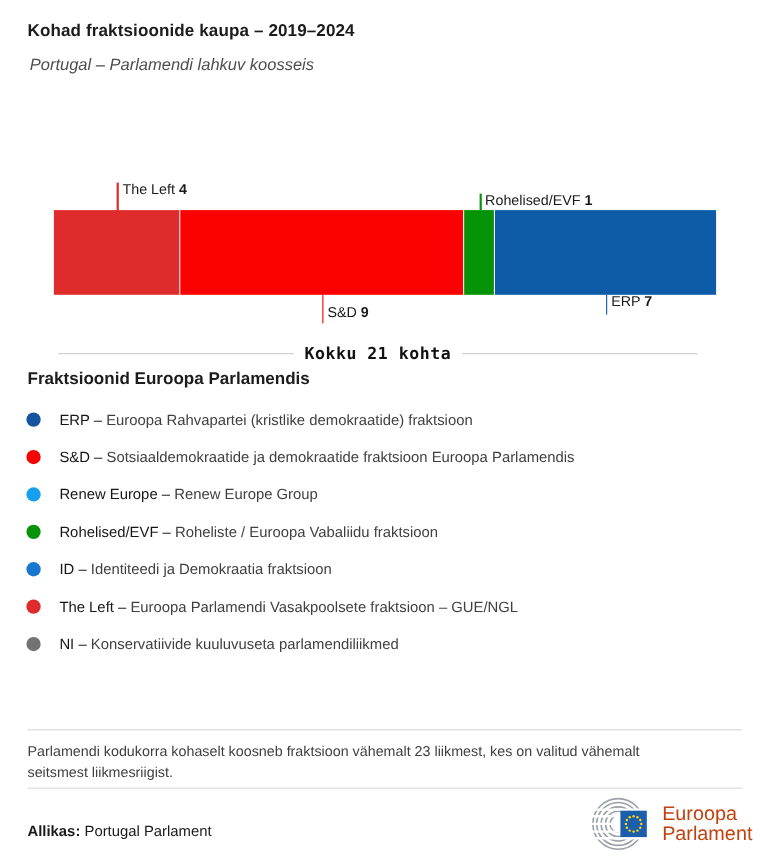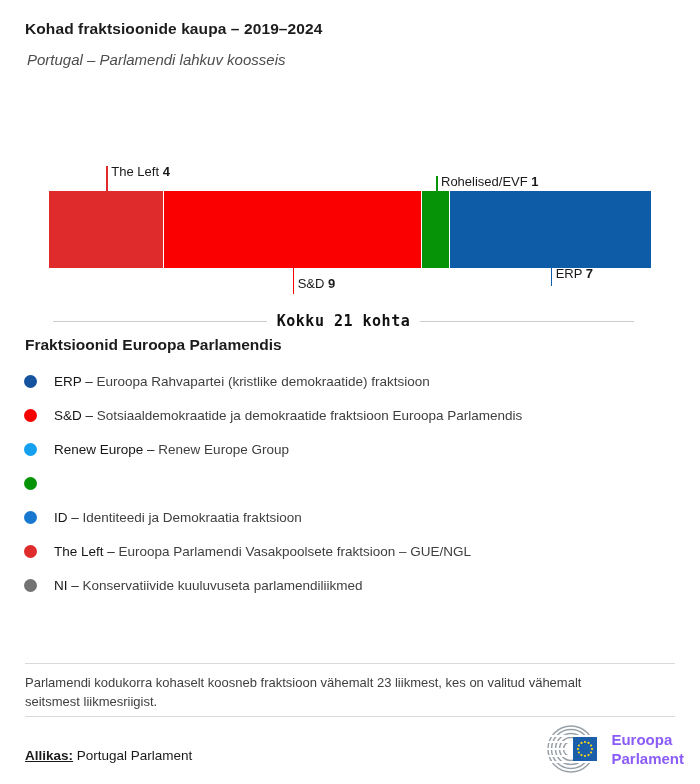--- a/index.html
+++ b/index.html
@@ -30,23 +30,23 @@
   .legend-dot{width:13px;height:13px;border-radius:50%;margin-right:17px;flex:0 0 13px;}
   .legend-text{font-size:13.5px;color:#3f3f3f;}
   .legend-text b{color:#161616;font-weight:normal;}
   
   .rule{position:absolute;left:25px;width:650px;border-top:1px solid #d9d9d9;height:0;}
   .rule.top{top:663px;}
   .rule.bottom{top:716px;}
   .footnote{position:absolute;left:25px;top:673px;width:600px;font-size:13px;line-height:19px;color:#3f3f3f;}
   
   .source-line{position:absolute;left:25px;top:748px;font-size:13.5px;color:#1a1a1a;}
-  .source-line b{font-weight:bold;text-decoration:underline;}
+  .source-line b{font-weight:bold;}
   .ep-logo{position:absolute;right:16px;top:724px;display:flex;align-items:center;}
-  .ep-logo-text{margin-left:6px;font-size:15px;line-height:19px;font-weight:bold;color:#8b5cf6;}
+  .ep-logo-text{margin-left:6px;font-size:18px;line-height:19px;font-weight:normal;color:#c2410c;}
 </style>
 </head>
 <body>
 
 <div class="page-title">Kohad fraktsioonide kaupa – 2019–2024</div>
 <div class="page-subtitle">Portugal – Parlamendi lahkuv koosseis</div>
 
 <div class="seat-chart">
   <div class="seat-bar">
       <div class="seg gap" style="width: 19.0476%; background-color: rgb(223, 43, 43);"></div>
@@ -80,20 +80,21 @@
     <div class="legend-row">
       <span class="legend-dot" style="background-color: rgb(246, 0, 0);"></span>
       <span class="legend-text"><b>S&amp;D –</b> <span>Sotsiaaldemokraatide ja demokraatide fraktsioon Euroopa Parlamendis</span></span>
     </div>
     <div class="legend-row">
       <span class="legend-dot" style="background-color: rgb(20, 160, 238);"></span>
       <span class="legend-text"><b>Renew Europe –</b> <span>Renew Europe Group</span></span>
     </div>
     <div class="legend-row">
       <span class="legend-dot" style="background-color: rgb(7, 147, 7);"></span>
+      <span class="legend-text"><b>Rohelised/EVF –</b> <span>Roheliste / Euroopa Vabaliidu fraktsioon</span></span>
     </div>
     <div class="legend-row">
       <span class="legend-dot" style="background-color: rgb(24, 120, 208);"></span>
       <span class="legend-text"><b>ID –</b> <span>Identiteedi ja Demokraatia fraktsioon</span></span>
     </div>
     <div class="legend-row">
       <span class="legend-dot" style="background-color: rgb(223, 43, 43);"></span>
       <span class="legend-text"><b>The Left –</b> <span>Euroopa Parlamendi Vasakpoolsete fraktsioon – GUE/NGL</span></span>
     </div>
     <div class="legend-row">

